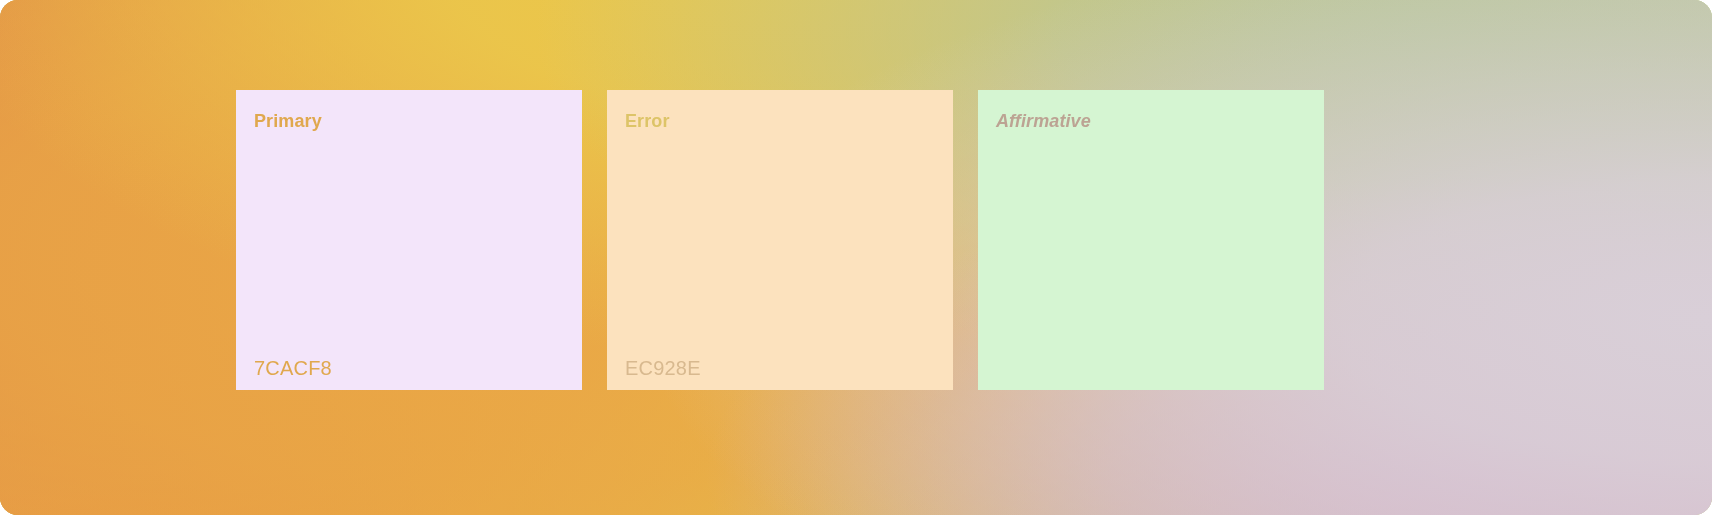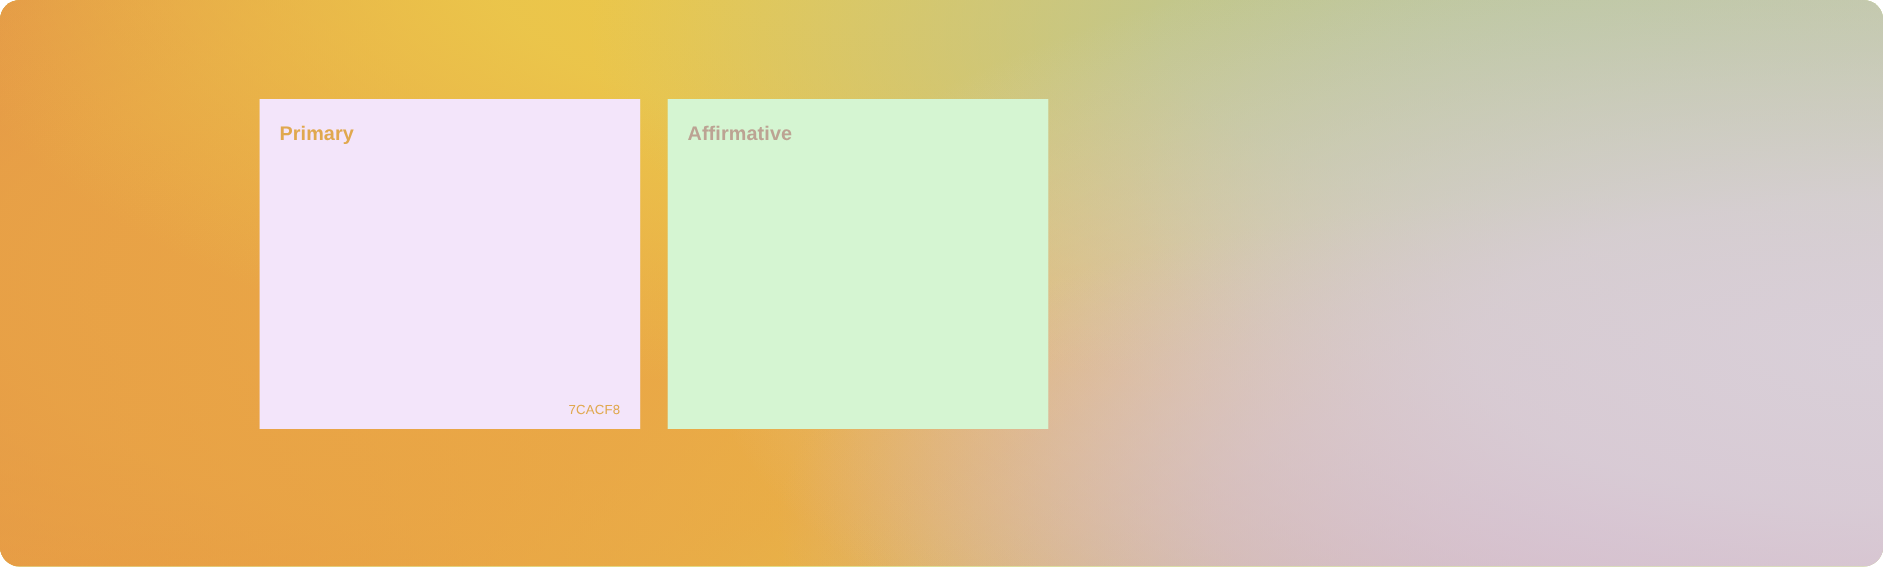--- a/index.html
+++ b/index.html
@@ -69,38 +69,42 @@
   }
 
   .swatch-label {
     font-size: 18px;
     font-weight: bold;
     line-height: 1;
     letter-spacing: 0.1px;
   }
 
   .swatch-hex {
-    font-size: 12px;
-    text-align: right;
+    font-size: 20px;
+    text-align: left;
     line-height: 1;
     letter-spacing: 0.2px;
   }
 </style>
 </head>
 <body>
 
 <div class="canvas" style="border-radius: 18px;">
   <div class="mesh"></div>
 
   <div class="cards">
 
     <div class="swatch" id="card-0" style="background: rgb(243, 229, 250); width: 346px; height: 300px;">
       <div class="swatch-label" style="color: rgb(224, 168, 78);">Primary</div>
       <div class="swatch-hex" style="color: rgb(224, 168, 78);">7CACF8</div>
     </div>
 
+    <div class="swatch" id="card-1" style="background: rgb(252, 226, 190); width: 346px; height: 300px;">
+      <div class="swatch-label" style="color: rgb(221, 196, 104);">Error</div>
+      <div class="swatch-hex" style="color: rgb(216, 185, 143);">EC928E</div>
+    </div>
 
     <div class="swatch" id="card-2" style="background: rgb(213, 245, 210); width: 346px; height: 300px;">
-      <div class="swatch-label" style="color: rgb(188, 163, 147);">Affirmative</div>
+      <div class="swatch-label" style="color: rgb(188, 163, 147); font-style: italic;">Affirmative</div>
     </div>
 
   </div>
 </div>
 
 </body></html>

